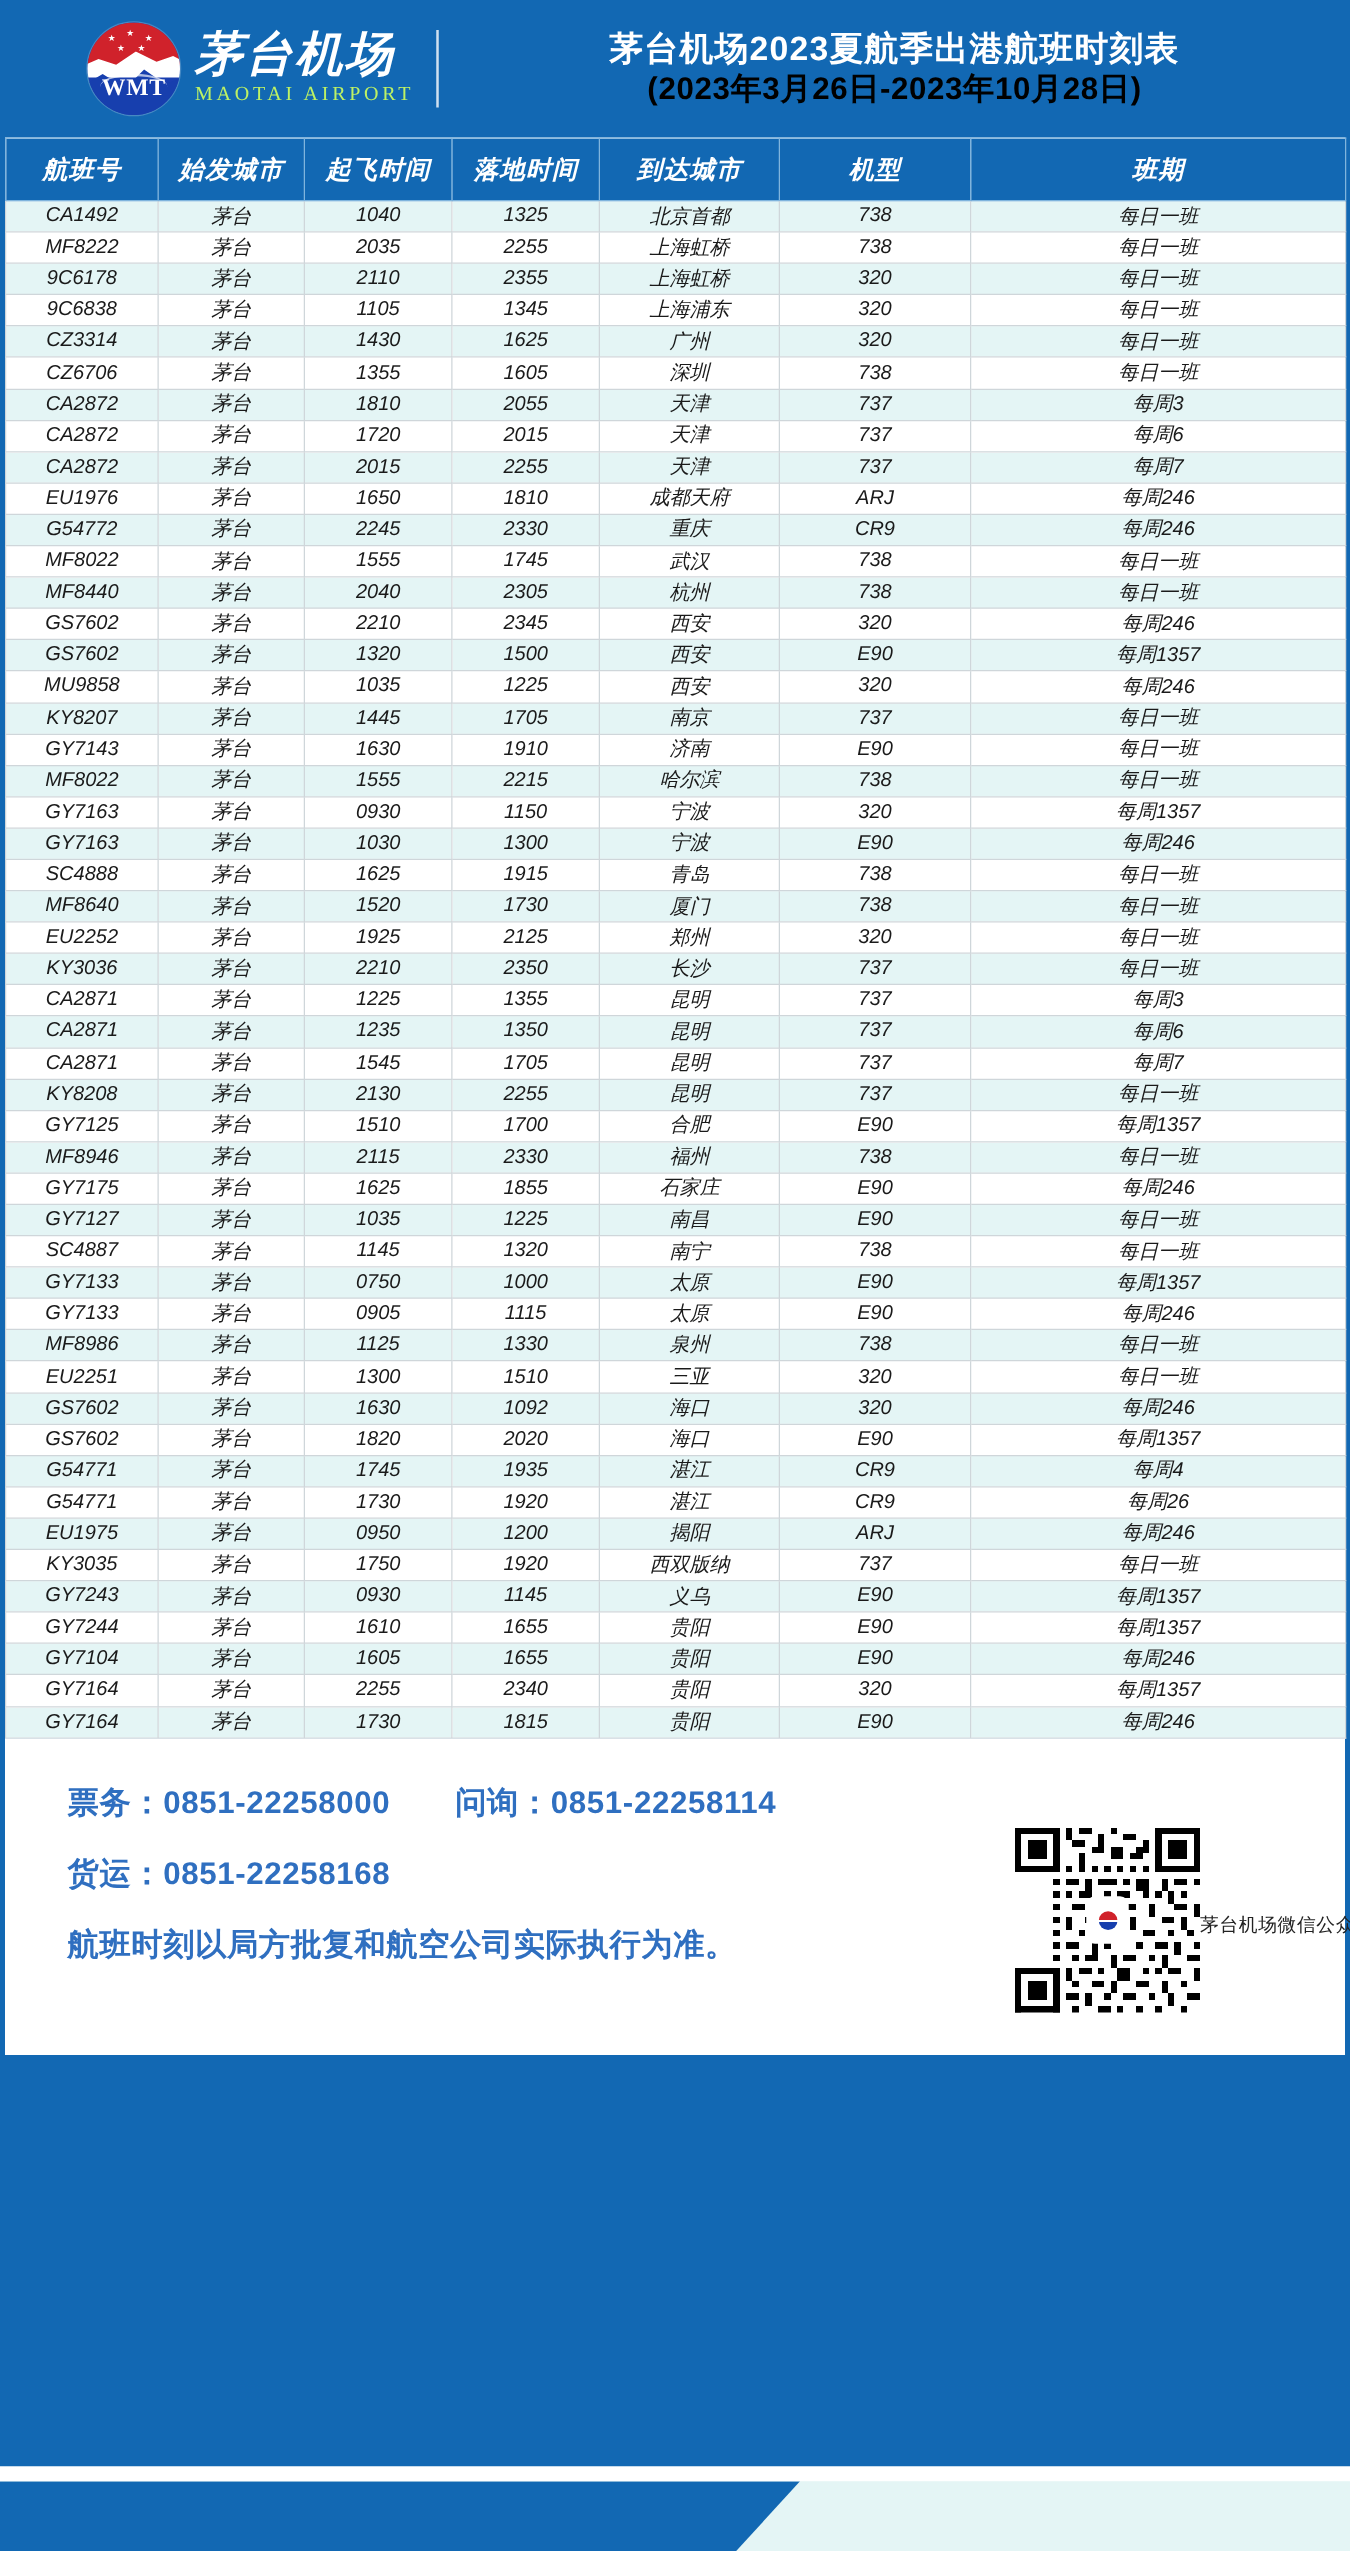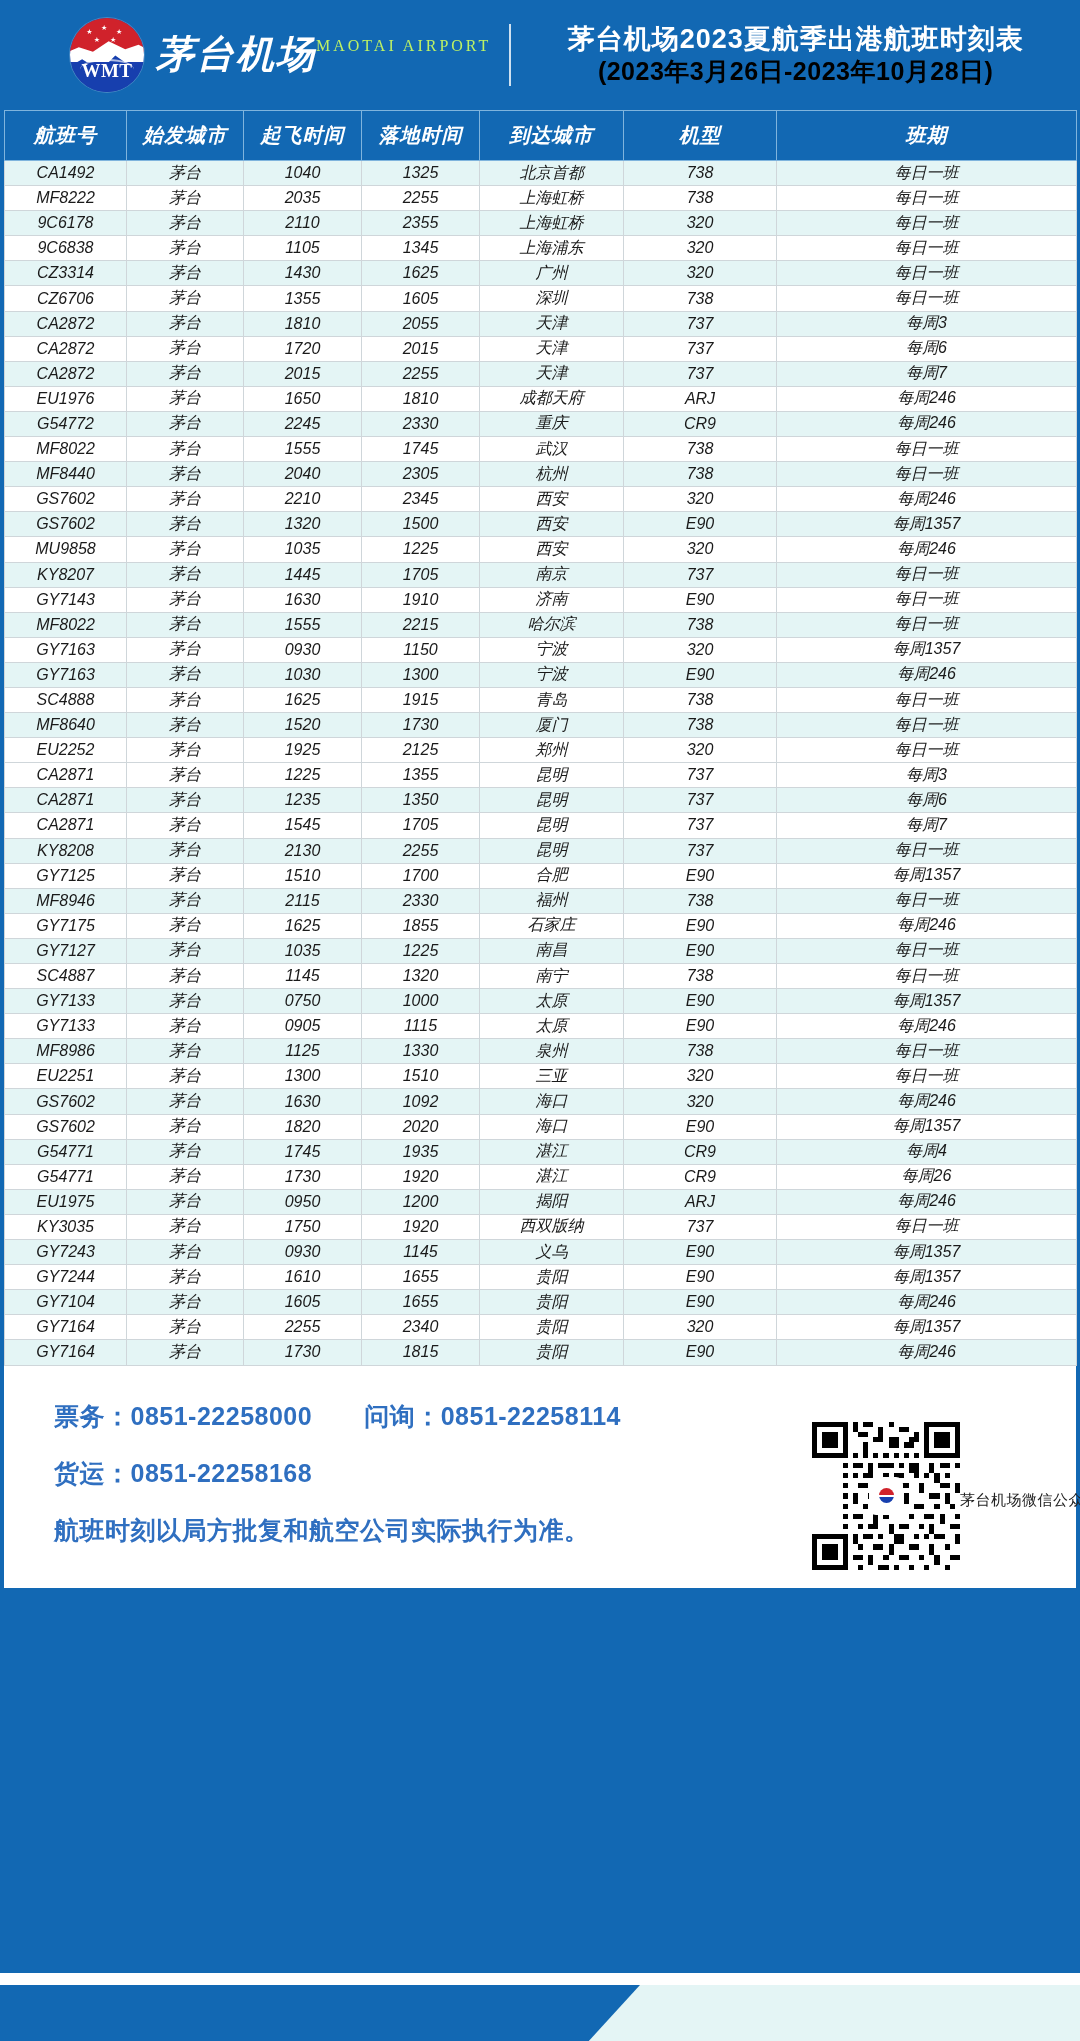--- a/index.html
+++ b/index.html
@@ -54,21 +54,21 @@
     position:absolute;left:14%;bottom:16%;width:72%;height:26%;
     border-top:2px solid rgba(255,255,255,.65);
     border-radius:50%;
   }
   .logo-mark .wmt{
     position:absolute;left:0;right:0;bottom:13%;
     text-align:center;color:#ffffff;
     font-size:19px;font-weight:bold;letter-spacing:.5px;
     font-family:"Liberation Serif","DejaVu Serif",serif;
   }
-  .logo-words{margin-left:12px;display:flex;flex-direction:row;justify-content:center;}
+  .logo-words{margin-left:12px;display:flex;flex-direction:column;justify-content:center;}
   .logo-cn{
     color:#ffffff;font-size:38px;font-weight:bold;line-height:1.05;
     letter-spacing:2px;
     font-family:"Liberation Serif","DejaVu Serif",serif;
     font-style:italic;
   }
   .logo-en{
     color:#bef264;font-size:16px;letter-spacing:3px;
     font-family:"Liberation Serif","DejaVu Serif",serif;
     text-align:center;margin-top:2px;
@@ -130,21 +130,21 @@
     font-family:"Liberation Sans","DejaVu Sans",sans-serif;
   }
   table.sched tbody tr.odd td{background:#e4f5f5;}
   table.sched tbody tr.even td{background:#ffffff;}
 
   
   .footer{
     position:relative;
     margin:0 4px;
     background:#ffffff;
-    height:222px;
+    height:253px;
     box-sizing:border-box;
     padding:34px 0 0 50px;
     display:flex;
   }
   .footer-left{flex:1 1 auto;}
   .contact-row{
     display:flex;align-items:baseline;
     margin-bottom:24px;
     color:#2f6fc0;
   }
@@ -463,20 +463,29 @@
             <td>738</td>
             <td>每日一班</td>
           </tr>
           <tr class="even">
             <td>EU2252</td>
             <td>茅台</td>
             <td>1925</td>
             <td>2125</td>
             <td>郑州</td>
             <td>320</td>
+            <td>每日一班</td>
+          </tr>
+          <tr class="odd">
+            <td>KY3036</td>
+            <td>茅台</td>
+            <td>2210</td>
+            <td>2350</td>
+            <td>长沙</td>
+            <td>737</td>
             <td>每日一班</td>
           </tr>
           <tr class="even">
             <td>CA2871</td>
             <td>茅台</td>
             <td>1225</td>
             <td>1355</td>
             <td>昆明</td>
             <td>737</td>
             <td>每周3</td>

